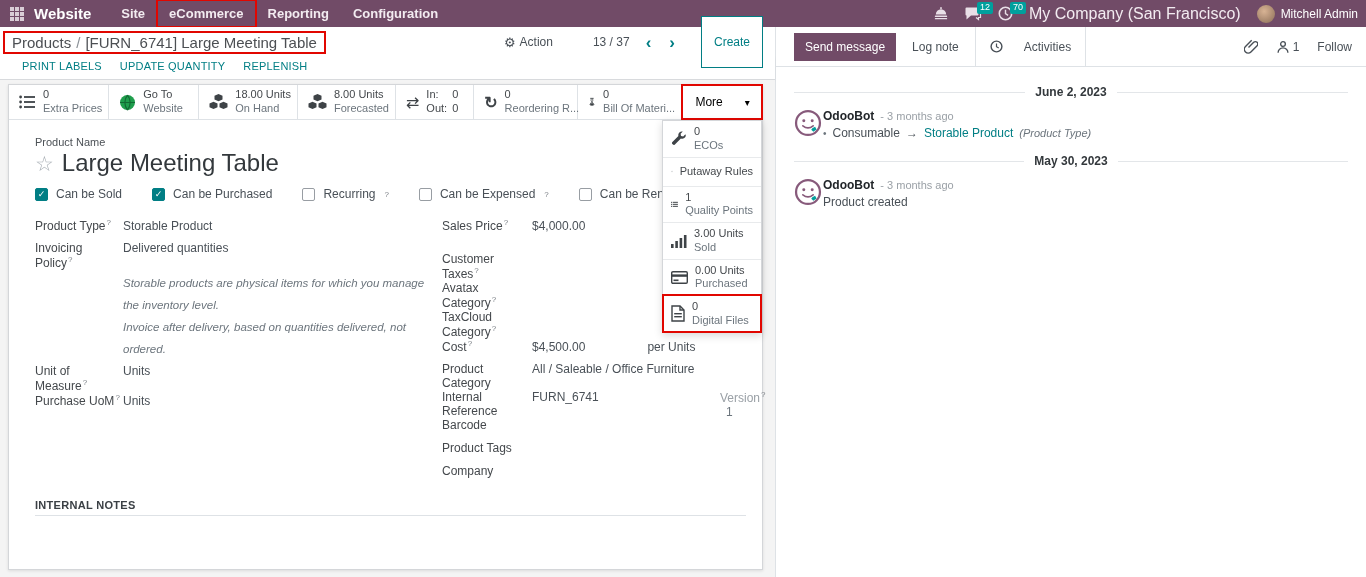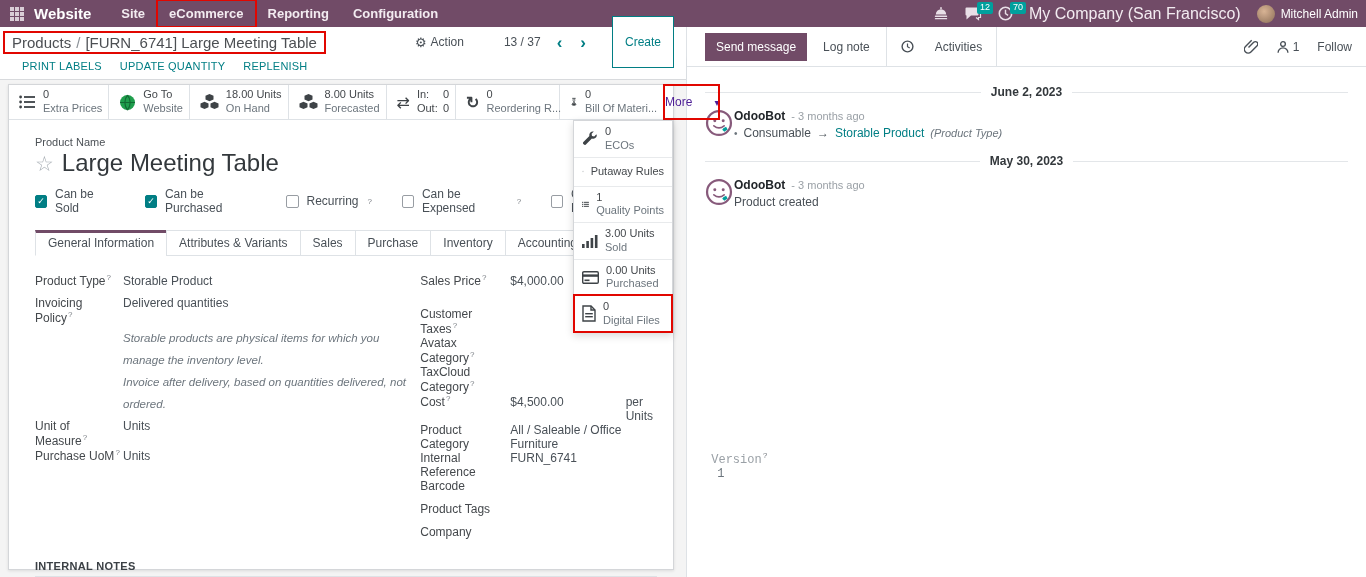--- a/index.html
+++ b/index.html
@@ -18,21 +18,21 @@
   .nav-right { margin-left:auto; display:flex; align-items:center; gap:16px; }
   .systray-icon { position:relative; display:flex; align-items:center; cursor:pointer; }
   .badge { position:absolute; top:-4px; left:12px; background:#00A09D; color:#fff; font-size:9px;
     padding:1px 3px; border-radius:2px; line-height:1.1; }
   .company { font-size:16px; color:#f3ecf1; cursor:pointer; }
   .user { display:flex; align-items:center; gap:6px; font-size:12px; color:#fff; cursor:pointer; }
   .avatar { width:18px; height:18px; border-radius:50%; background:radial-gradient(circle at 40% 35%, #d8b394, #8a6d57); }
 
   
   .page { display:flex; height:550px; }
-  .main { width:687px; border-right:1px solid #dee2e6; display:flex; flex-direction:column; background:#fff; }
+  .main { width:776px; border-right:1px solid #dee2e6; display:flex; flex-direction:column; background:#fff; }
   .chatter { flex:1; background:#fff; }
 
   
   .cp-row1 { display:flex; align-items:center; padding:3px 12px 2px 4px; height:29px; }
   .breadcrumb { display:flex; align-items:center; gap:5px; font-size:15px; padding:2px 8px; }
   .bc-parent { color:#4c4f53; cursor:pointer; }
   .bc-sep { color:#8a9096; }
   .bc-current { color:#4c4f53; }
   .cp-actions { margin-left:auto; display:flex; align-items:center; gap:14px; }
   .action-btn { display:flex; align-items:center; gap:4px; color:#495057; cursor:pointer; font-size:12px; }
@@ -51,21 +51,21 @@
 
   .stat-row { display:flex; border-bottom:1px solid #dee2e6; height:35px; }
   .stat-btn { width:104px; display:flex; align-items:center; gap:7px; padding:3px 6px 3px 10px;
     border-right:1px solid #dee2e6; cursor:pointer; }
   .stat-txt { display:flex; flex-direction:column; line-height:1.25; }
   .stat-val { font-size:11px; color:#44484c; white-space:nowrap; }
   .stat-lbl { font-size:11px; color:#6c757d; white-space:nowrap; }
   .inout .stat-val, .inout .stat-lbl { display:flex; }
   .io-k { width:26px; }
   .more-btn { margin-left:auto; width:95px; display:flex; align-items:center; justify-content:center;
-    gap:22px; font-size:12px; color:#4c1d95; cursor:pointer; border-left:1px solid #dee2e6; }
+    gap:22px; font-size:12px; color:#000000; cursor:pointer; border-left:1px solid #dee2e6; }
 
   .dropdown { position:absolute; top:35px; right:0; width:100px; background:#fff; border:1px solid #d4d6d9;
     box-shadow:0 3px 8px rgba(0,0,0,.15); z-index:30; }
   .dd-item { display:flex; align-items:center; gap:7px; padding:4px 8px; min-height:29px;
     border-top:1px solid #e8eaec; cursor:pointer; }
   .dd-item:first-child { border-top:none; }
   .dd-txt { display:flex; flex-direction:column; line-height:1.25; }
 
   .sheet-body { padding:16px 16px 0 26px; }
   .pn-label { font-size:11px; color:#4c5156; margin-bottom:1px; }
@@ -87,21 +87,21 @@
 
   .form { display:flex; margin-top:17px; }
   .col-l { width:407px; }
   .col-r { flex:1; position:relative; padding-right:4px; }
   .frow { display:flex; align-items:baseline; min-height:23px; position:relative; }
   .flabel { width:88px; color:#44484c; font-weight:500; flex-shrink:0; }
   .col-r .flabel { width:90px; }
   .fval { color:#495057; }
   .help { font-style:italic; color:#6c757d; font-size:11.5px; margin:3px 0 4px 88px; line-height:1.9; }
   .suffix { margin-left:62px; color:#495057; }
-  .version { position:absolute; left:291px; top:0; color:#9aa0a6;font-family:Liberation Mono, monospace; }
+  .version { position:absolute; left:278px; top:0; color:#9aa0a6; }
   .version .v-num { color:#6c757d; margin-left:6px; }
   .row-gap { height:11px; }
 
   .notes { margin-top:12px; }
   .notes-title { font-size:11px; font-weight:bold; color:#3b4045; letter-spacing:.3px; padding-bottom:4px;
     border-bottom:1px solid #dee2e6; }
 
   
   .ch-head { display:flex; align-items:center; height:40px; border-bottom:1px solid #dee2e6; padding:0 14px 0 18px; }
   .send-btn { background:#714B67; color:#fff; font-size:12px; padding:5px 11px; border:none; cursor:pointer; height:28px; }
@@ -390,28 +390,20 @@
               <span>Can be Expensed</span>
                 <sup class="q">?</sup>
             </span>
             <span class="cb-item">
               <span class="cb"></span>
               <span>Can be Rented</span>
                 <sup class="q">?</sup>
             </span>
           </div>
 
-          <div class="tabs">
-            <span class="tab active">General Information</span>
-            <span class="tab">Attributes &amp; Variants</span>
-            <span class="tab">Sales</span>
-            <span class="tab">Purchase</span>
-            <span class="tab">Inventory</span>
-            <span class="tab">Accounting</span>
-          </div>
 
           <div class="form">
             <div class="col-l">
               <div class="frow">
                 <span class="flabel"><span>Product Type</span><sup class="q">?</sup></span>
                 <span class="fval">Storable Product</span>
               </div>
               <div class="frow">
                 <span class="flabel"><span>Invoicing Policy</span><sup class="q">?</sup></span>
                 <span class="fval">Delivered quantities</span>

